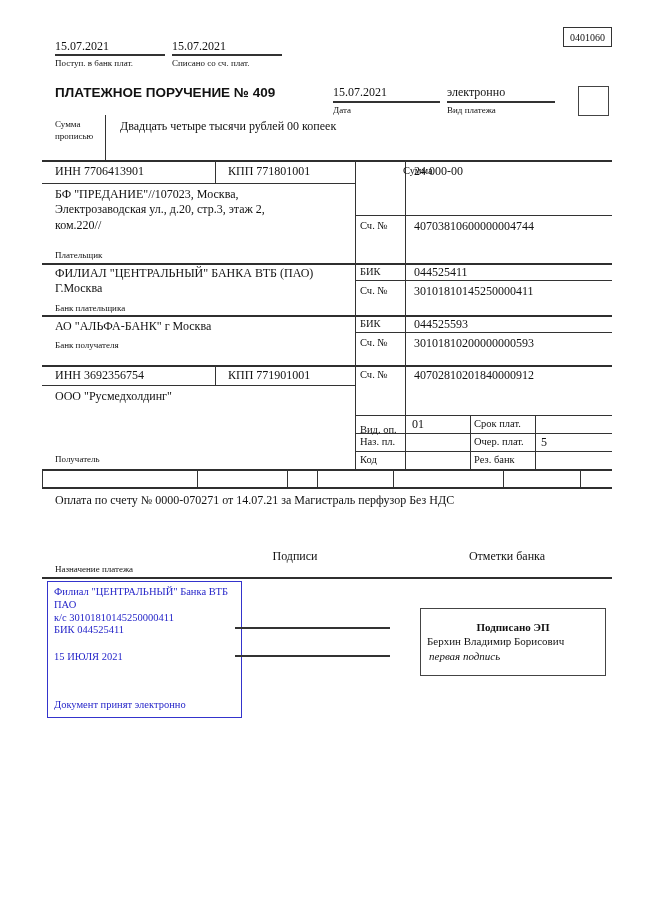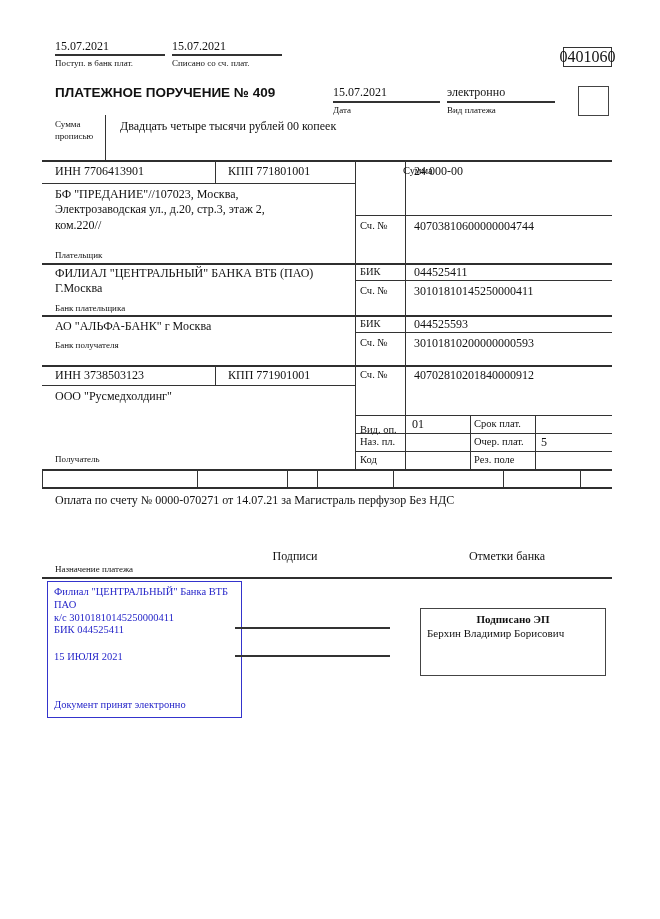--- a/index.html
+++ b/index.html
@@ -14,38 +14,38 @@
   .t{position:absolute;white-space:nowrap;}
   .val{font-size:12px;}
   .small{font-size:9px;}
   .cell-label{font-size:10.5px;}
   .wrap{white-space:normal;line-height:1.28;}
   .hl{position:absolute;background:#333;height:1px;}
   .hl2{position:absolute;background:#2f2f2f;height:2px;}
   .vl{position:absolute;background:#333;width:1px;}
   .title{font-family:"Liberation Sans","DejaVu Sans",sans-serif;font-weight:bold;font-size:13.5px;}
   .codebox{
-    position:absolute;left:563px;top:47px;width:47px;height:18px;
+    position:absolute;left:563px;top:27px;width:47px;height:18px;
     border:1.5px solid #333;display:flex;align-items:center;justify-content:center;
-    font-size:16px;
+    font-size:10px;
   }
   .checkbox{position:absolute;left:578px;top:86px;width:29px;height:28px;border:1.5px solid #444;}
   .stamp{
     position:absolute;left:47px;top:581px;width:181px;height:127px;
     border:1.5px solid #3434cc;color:#2626c9;font-size:10.5px;line-height:1.22;
     padding:4px 6px;box-sizing:content-box;
   }
   .stamp .ln{white-space:normal;}
   .stamp .accepted{position:absolute;left:6px;bottom:5px;white-space:nowrap;}
   .sigline{position:absolute;left:235px;width:155px;height:1.5px;background:#333;}
   .signedbox{
     position:absolute;left:420px;top:608px;width:184px;height:66px;
     border:1.5px solid #444;font-size:11px;line-height:1.3;
   }
-  .signedbox .bt{font-weight:bold;text-align:center;margin-top:3px;}
+  .signedbox .bt{font-weight:bold;text-align:center;margin-top:11px;}
   .signedbox .nm{padding-left:6px;}
   .signedbox .rl{padding-left:8px;font-style:italic;}
   .signedbox .vf{font-weight:bold;text-align:center;}
   .colhead{position:absolute;top:549px;width:190px;text-align:center;font-size:12px;}
 </style>
 </head>
 <body>
 
 <div class="page">
 
@@ -123,50 +123,51 @@
   <div class="t cell-label" style="left:360px;top:285px;">Сч. №</div>
   <div class="t val" style="left:414px;top:284px;">30101810145250000411</div>
 
   <div class="t val" style="left:55px;top:319px;">АО "АЛЬФА-БАНК" г Москва</div>
   <div class="t small" style="left:55px;top:340px;">Банк получателя</div>
   <div class="t cell-label" style="left:360px;top:318px;">БИК</div>
   <div class="t val" style="left:414px;top:317px;">044525593</div>
   <div class="t cell-label" style="left:360px;top:337px;">Сч. №</div>
   <div class="t val" style="left:414px;top:336px;">30101810200000000593</div>
 
-  <div class="t val" style="left:55px;top:368px;">ИНН 3738503123</div>
+  <div class="t val" style="left:55px;top:368px;">ИНН 3692356754</div>
   <div class="t val" style="left:228px;top:368px;">КПП 771901001</div>
   <div class="t cell-label" style="left:360px;top:369px;">Сч. №</div>
   <div class="t val" style="left:414px;top:368px;">40702810201840000912</div>
   <div class="t val" style="left:55px;top:389px;">ООО "Русмедхолдинг"</div>
   <div class="t small" style="left:55px;top:454px;">Получатель</div>
 
   <div class="t cell-label" style="left:360px;top:424px;">Вид. оп.</div>
   <div class="t val" style="left:412px;top:417px;">01</div>
   <div class="t cell-label" style="left:474px;top:418px;">Срок плат.</div>
   <div class="t cell-label" style="left:360px;top:436px;">Наз. пл.</div>
   <div class="t cell-label" style="left:474px;top:436px;">Очер. плат.</div>
   <div class="t val" style="left:541px;top:435px;">5</div>
   <div class="t cell-label" style="left:360px;top:454px;">Код</div>
-  <div class="t cell-label" style="left:474px;top:454px;">Рез. поле</div>
+  <div class="t cell-label" style="left:474px;top:454px;">Рез. банк</div>
 
   <div class="t val" style="left:55px;top:493px;">Оплата по счету № 0000-070271 от 14.07.21 за Магистраль перфузор Без НДС</div>
   <div class="t small" style="left:55px;top:564px;">Назначение платежа</div>
 
   <div class="stamp">
     <div class="ln">Филиал "ЦЕНТРАЛЬНЫЙ" Банка ВТБ ПАО</div>
     <div class="ln">к/с 30101810145250000411</div>
     <div class="ln">БИК 044525411</div>
     <div class="ln" style="margin-top:14px;">15 ИЮЛЯ 2021</div>
     <div class="accepted">Документ принят электронно</div>
   </div>
 
   <div class="colhead" style="left:200px;">Подписи</div>
   <div class="sigline" style="top:627px;"></div>
   <div class="sigline" style="top:655px;"></div>
 
   <div class="colhead" style="left:412px;">Отметки банка</div>
   <div class="signedbox">
     <div class="bt">Подписано ЭП</div>
     <div class="nm">Берхин Владимир Борисович</div>
+    <div class="rl">первая подпись</div>
   </div>
 
 </div>
 
 </body></html>

